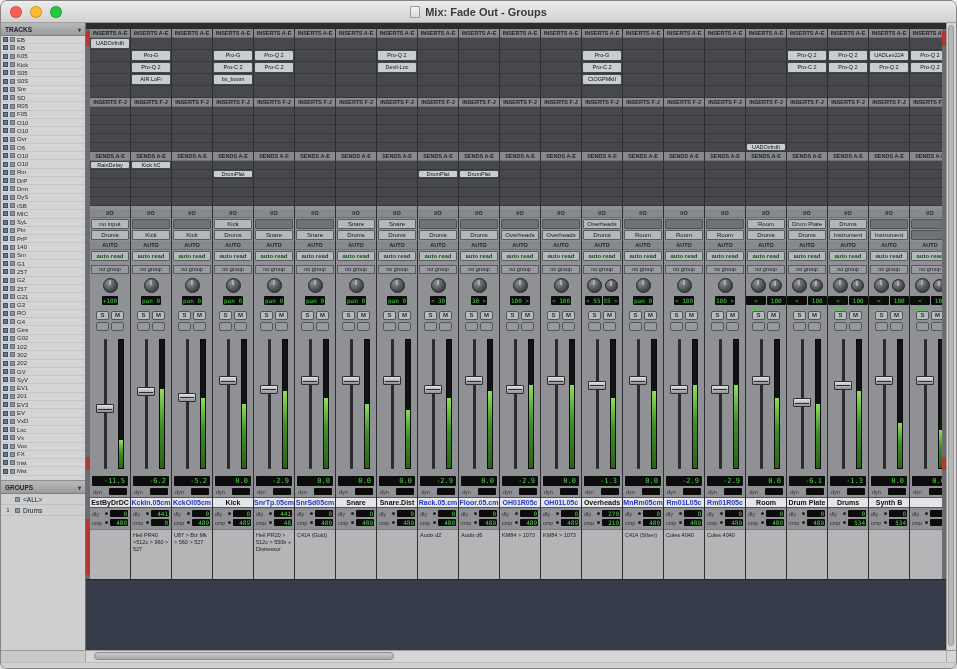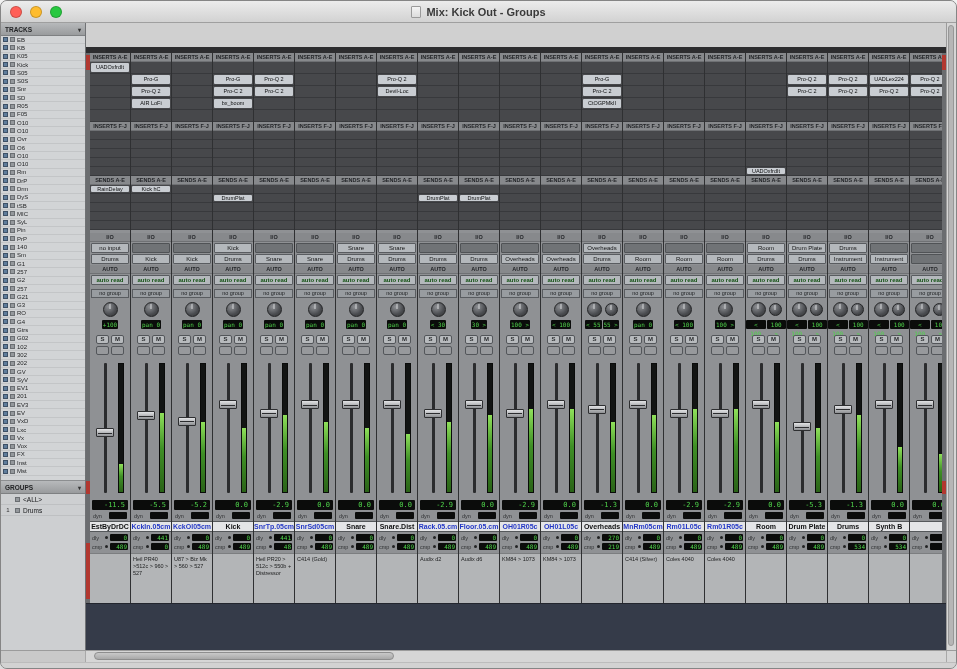--- a/index.html
+++ b/index.html
@@ -32,21 +32,21 @@
   .c1 { background:#5f7d9c; border:0.5px solid #3d5066; }
   .c2 { background:#94989c; border:0.5px solid #6a6e72; }
   .trk-label { font-size:6px; color:#1f2022; white-space:nowrap; overflow:hidden; }
   .groups-panel { height:170px; min-height:170px; border-top:1px solid #8c8e90; display:flex; flex-direction:column; }
   .group-list { flex:1; background:#cdcfd1; overflow:hidden; }
   .group-row { height:11px; display:flex; align-items:center; gap:3px; padding:0 3px; border-bottom:1px solid #bec0c2; }
   .gid { width:8px; font-size:6px; color:#333; text-align:center; }
   .grp-label { font-size:6.5px; color:#17181a; white-space:nowrap; overflow:hidden; }
 
   
-  .mixer { flex:1; display:flex; flex-direction:column; background:#2d2d2f; overflow:hidden; padding-top:6px;margin-top:24px; }
+  .mixer { flex:1; display:flex; flex-direction:column; background:#2d2d2f; overflow:hidden; padding-top:6px; }
   .strips-row { height:550px; min-height:550px; display:flex; overflow:hidden; }
   .edge-col { width:4px; min-width:4px; background:#6b6d70; position:relative; }
   .redseg { position:absolute; left:0; right:0; display:block; }
   .rs1 { top:2px; height:15px; }
   .rs2 { top:428px; height:13px; }
   .rs3 { top:490px; height:56px; }
   .strips { flex:1; display:flex; overflow:hidden; background:#333436; }
   .below { flex:1; background:#353b49; border-top:1px solid #23262e; }
 
   
@@ -123,21 +123,21 @@
 <div class="window">
 
   <div class="titlebar">
     <div class="traffic">
       <span class="tl" style="background: rgb(255, 95, 87);"></span>
       <span class="tl" style="background: rgb(254, 188, 46);"></span>
       <span class="tl" style="background: rgb(40, 200, 64);"></span>
     </div>
     <div class="title-wrap">
       <span class="doc-icon"></span>
-      <span class="title">Mix: Kick Out - Groups</span>
+      <span class="title">Mix: Fade Out - Groups</span>
     </div>
   </div>
 
   <div class="main">
 
     <div class="sidebar">
       <div class="tracks-panel">
         <div class="panel-head">
           <span>TRACKS</span>
           <span class="arr">▾</span>
@@ -625,21 +625,21 @@
                 <span class="sm-btn blank"></span>
               </div>
               <div class="fader-sec">
                 <div class="fader-track"></div>
                 <div class="fader-cap" style="top: 38%;"></div>
                 <div class="meter">
                   <i class="meter-fill" style="height: 62%;"></i>
                 </div>
               </div>
               <div class="vol-row">
-                <span class="vol-box">-5.5</span>
+                <span class="vol-box">-6.2</span>
               </div>
               <div class="dyn-row">
                 <span class="dyn-lbl">dyn</span>
                 <span class="dyn-box"></span>
               </div>
               <div class="name-box sel">KckIn.05cm</div>
               <div class="dc-row">
                 <span class="dc-lbl">dly</span>
                 <i class="dot"></i>
                 <span class="dc-val">441</span>
@@ -1793,21 +1793,21 @@
                 <span class="sm-btn blank"></span>
               </div>
               <div class="fader-sec">
                 <div class="fader-track"></div>
                 <div class="fader-cap" style="top: 46%;"></div>
                 <div class="meter">
                   <i class="meter-fill" style="height: 50%;"></i>
                 </div>
               </div>
               <div class="vol-row">
-                <span class="vol-box">-5.3</span>
+                <span class="vol-box">-6.1</span>
               </div>
               <div class="dyn-row">
                 <span class="dyn-lbl">dyn</span>
                 <span class="dyn-box"></span>
               </div>
               <div class="name-box">Drum Plate</div>
               <div class="dc-row">
                 <span class="dc-lbl">dly</span>
                 <i class="dot"></i>
                 <span class="dc-val">0</span>

